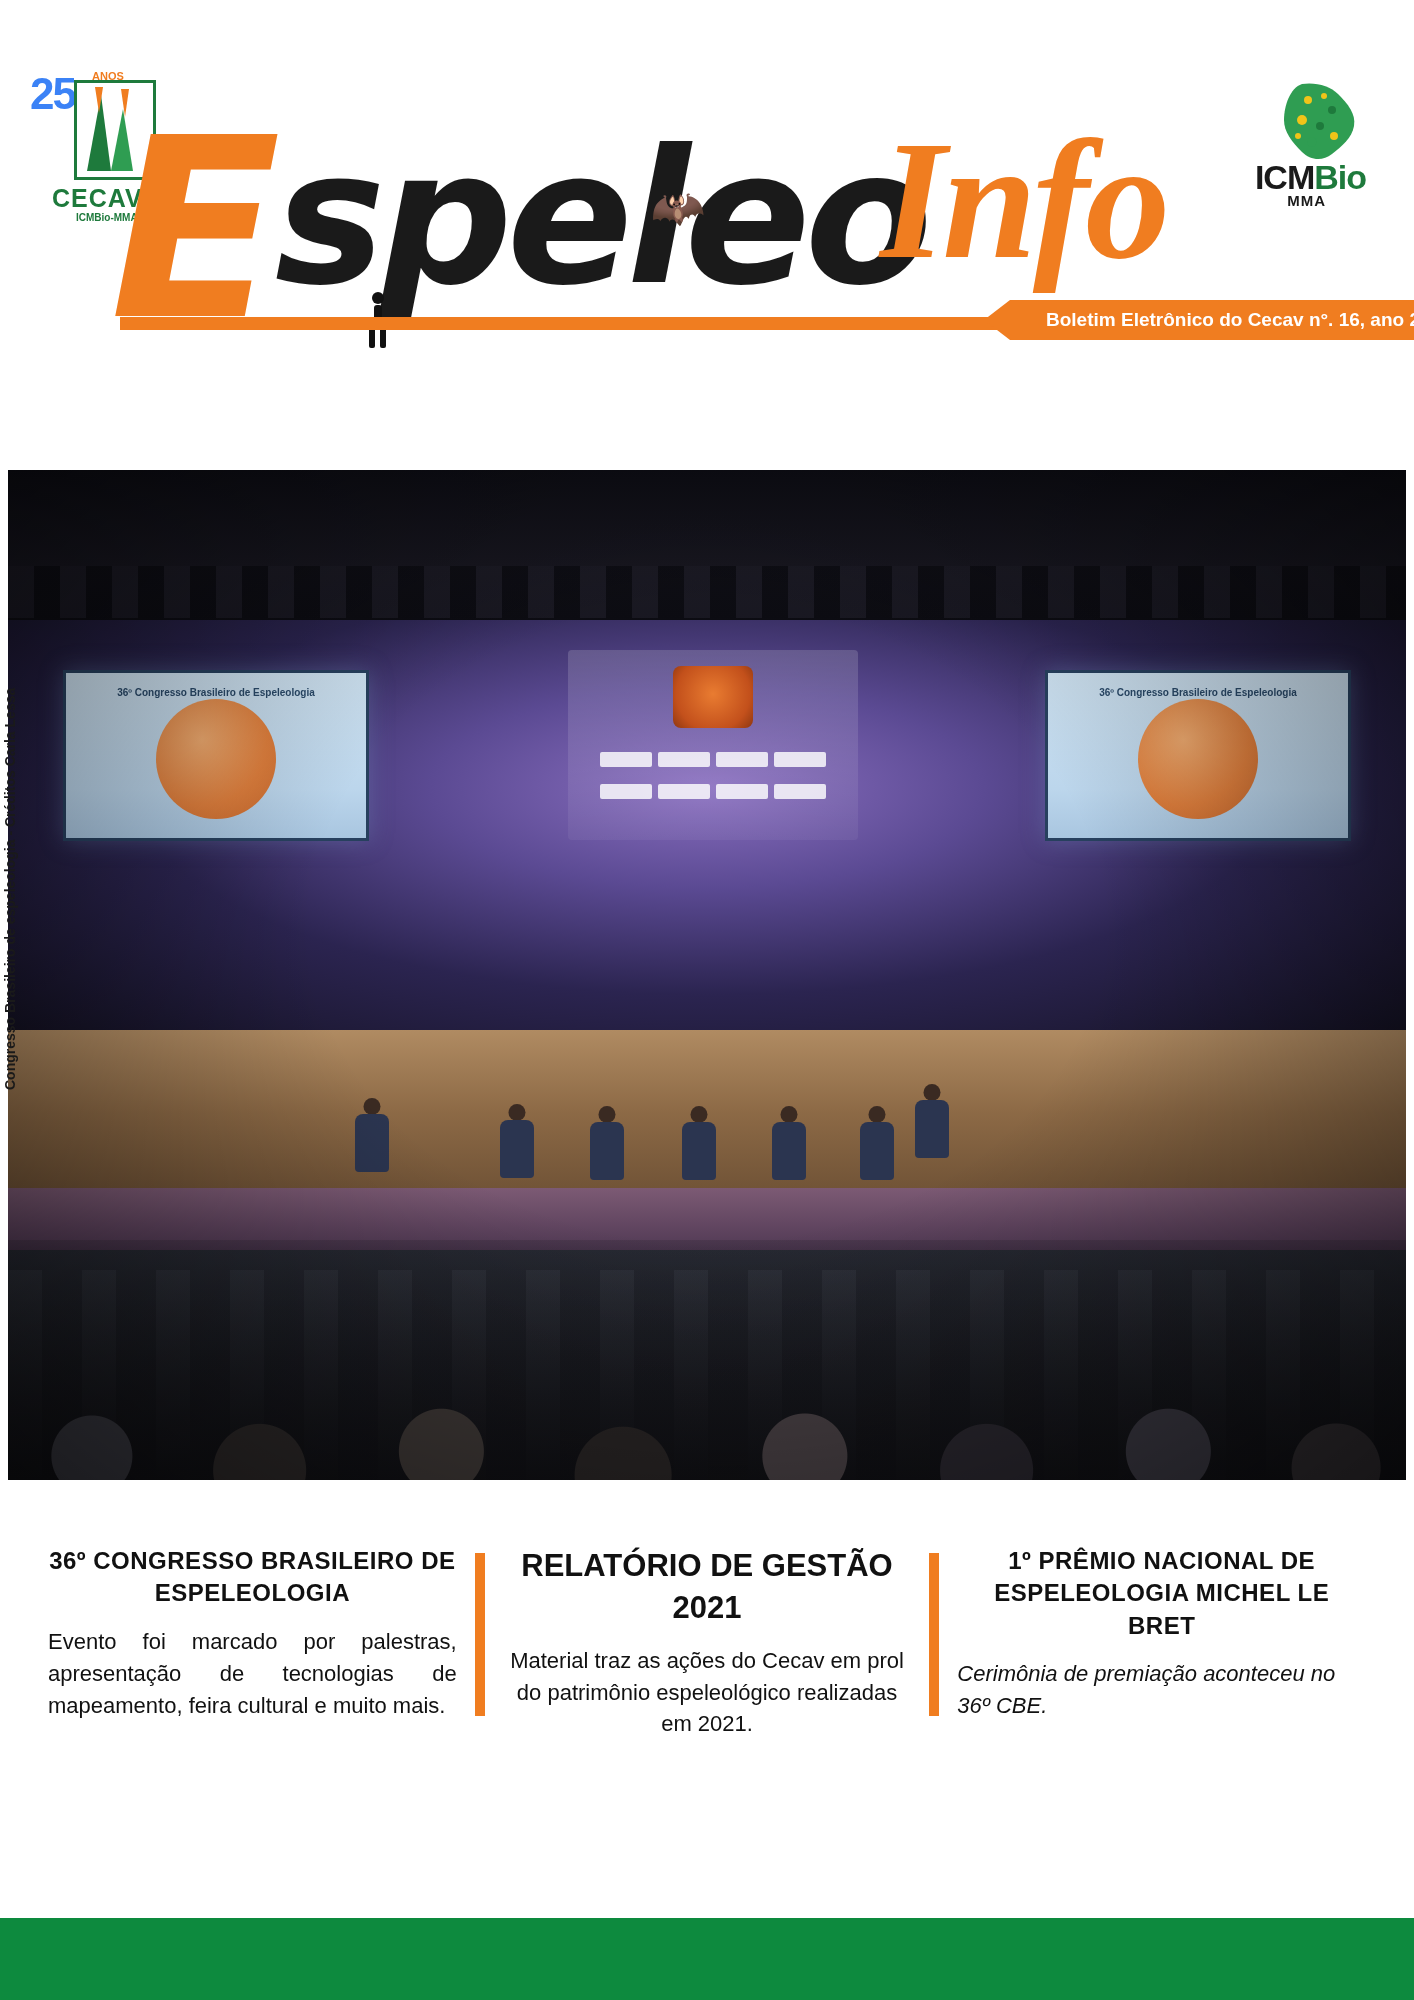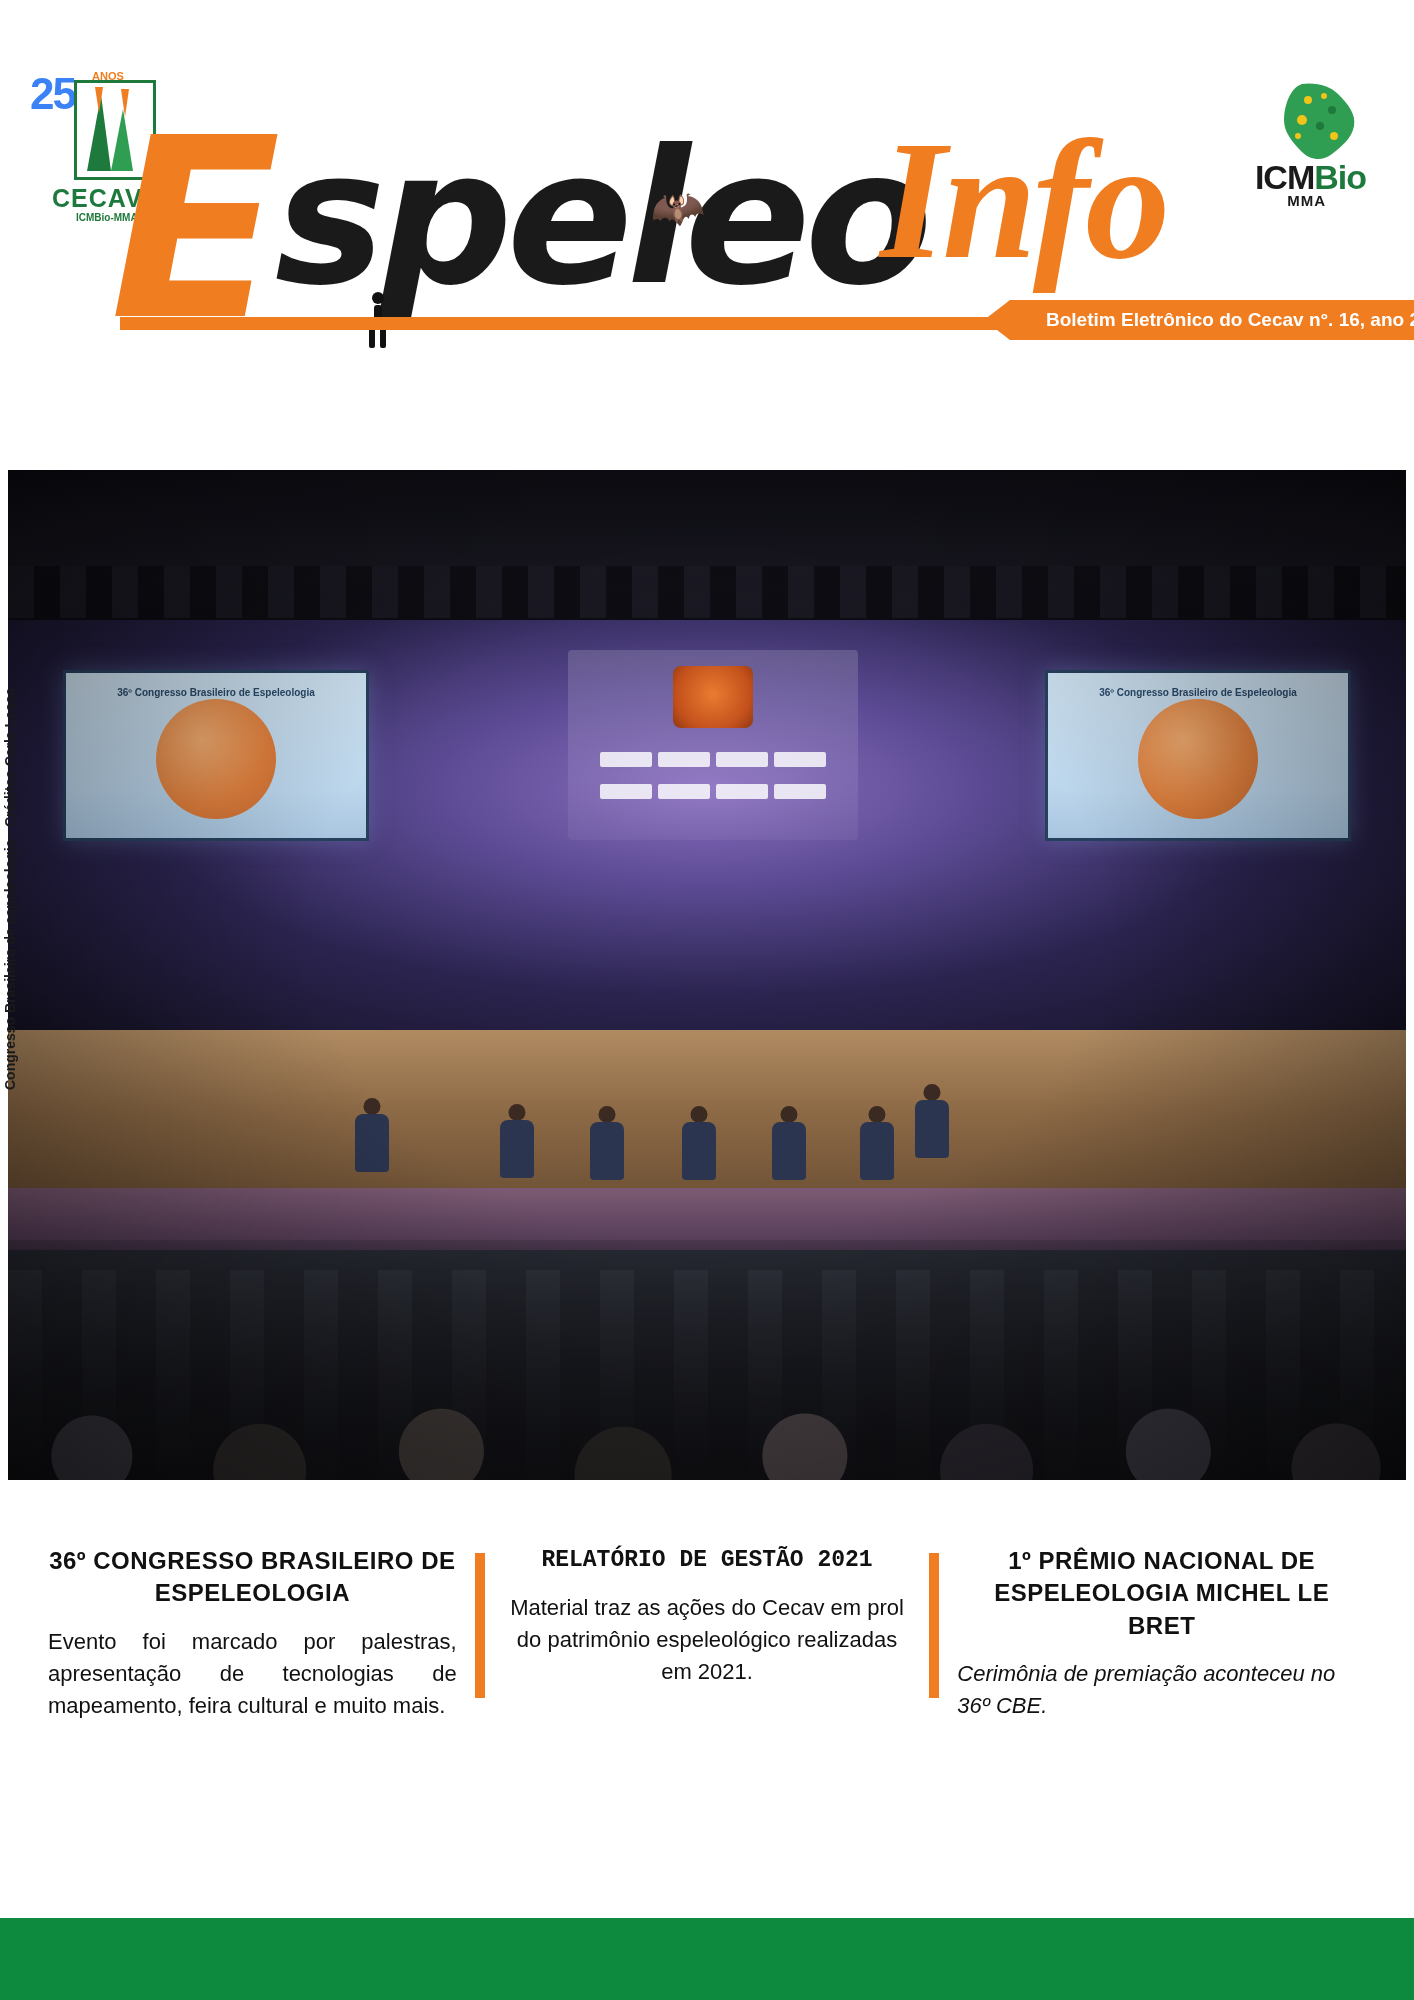--- a/index.html
+++ b/index.html
@@ -343,23 +343,23 @@
   .teaser h2 {
     margin: 0 0 16px 0;
     font-size: 24px;
     line-height: 1.35;
     font-weight: bold;
     text-align: center;
     color: #111111;
     letter-spacing: .5px;
   }
   .teaser.middle h2 {
-    font-family: Liberation Mono, monospace;
+    font-family: Liberation Sans, sans-serif;
     letter-spacing: 0px;
-    font-size: 23px;
+    font-size: 31px;
   }
   .teaser p {
     margin: 0;
     font-size: 22px;
     line-height: 1.45;
     color: #111111;
   }
   .teaser.first p { text-align: justify; }
   .teaser.middle p { text-align: center; }
   .teaser.last p { text-align: left; font-style: italic; }

